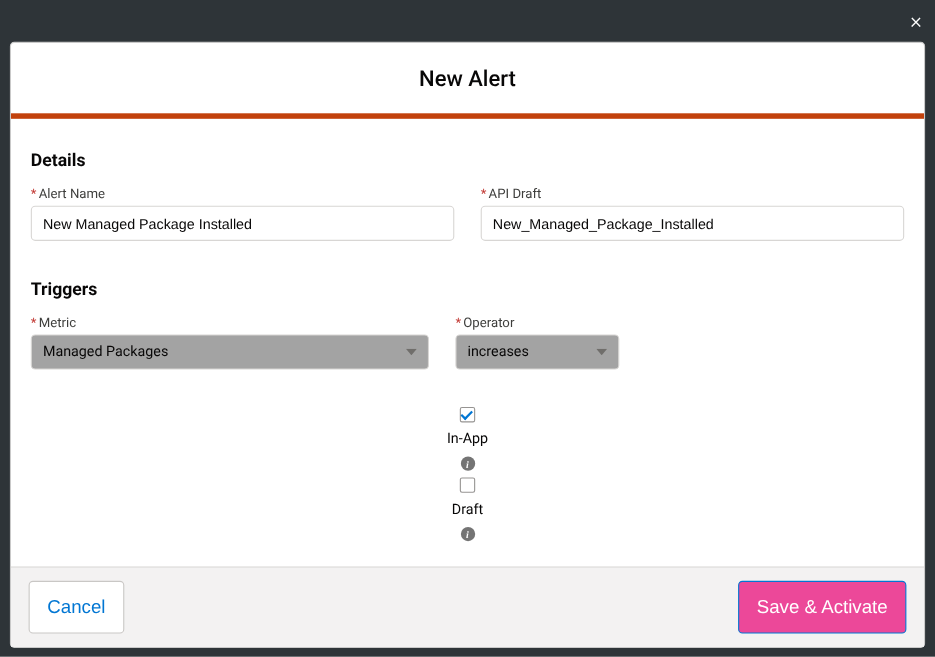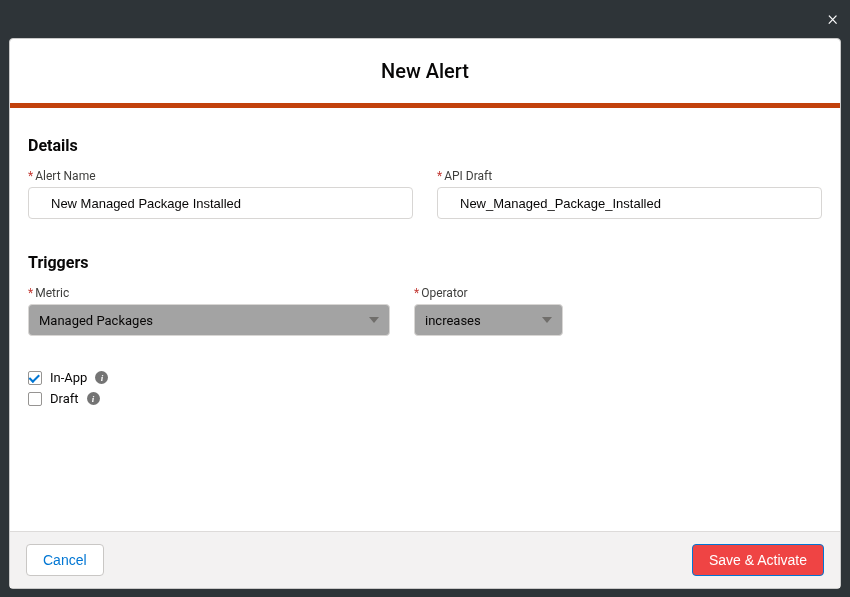--- a/index.html
+++ b/index.html
@@ -74,21 +74,21 @@
   .req {
     color: #c23934;
     margin-right: 2px;
     font-weight: 400;
   }
   .text-input {
     width: 100%;
     height: 32px;
     border: 1px solid #d8d6d4;
     border-radius: 4px;
-    padding: 0 22px;
+    padding: 0 10px;
     font-size: 13px;
     color: #080707;
     background: #fff;
   }
   .select-wrap {
     position: relative;
     height: 32px;
     border: 1px solid #d8d6d4;
     border-radius: 4px;
     background: #a3a3a3;
@@ -114,20 +114,21 @@
     margin: 0 0 10px 0;
   }
   .alert-type-heading .req { font-size: 15px; }
   .check-row {
     display: flex;
     align-items: center;
     gap: 8px;
     margin-bottom: 6px;
     font-size: 13px;
     color: #080707;
+    flex-direction: column;
   }
   .checkbox {
     width: 14px;
     height: 14px;
     border: 1px solid #969492;
     border-radius: 2px;
     background: #fff;
     display: flex;
     align-items: center;
     justify-content: center;
@@ -156,34 +157,34 @@
     font-style: italic;
   }
   .modal-footer {
     border-top: 1px solid #dddbda;
     background: #f3f2f2;
     padding: 12px 16px;
     display: flex;
     align-items: center;
   }
   .btn {
-    height: 32px;
+    height: 48px;
     border-radius: 4px;
     padding: 0 16px;
-    font-size: 14px;
+    font-size: 17px;
     cursor: pointer;
     display: inline-flex;
     align-items: center;
     justify-content: center;
     border: 1px solid #c9c7c5;
     background: #fff;
     color: #0176d3;
   }
   .btn.primary {
-    background: #ef4444;
+    background: #ec4899;
     border-color: #0176d3;
     color: #fff;
   }
   .footer-right { margin-left: auto; display:flex; gap:12px; }
   .metric-select { width: 362px; }
   .operator-select { width: 149px; }
 </style>
 </head>
 <body>
 

